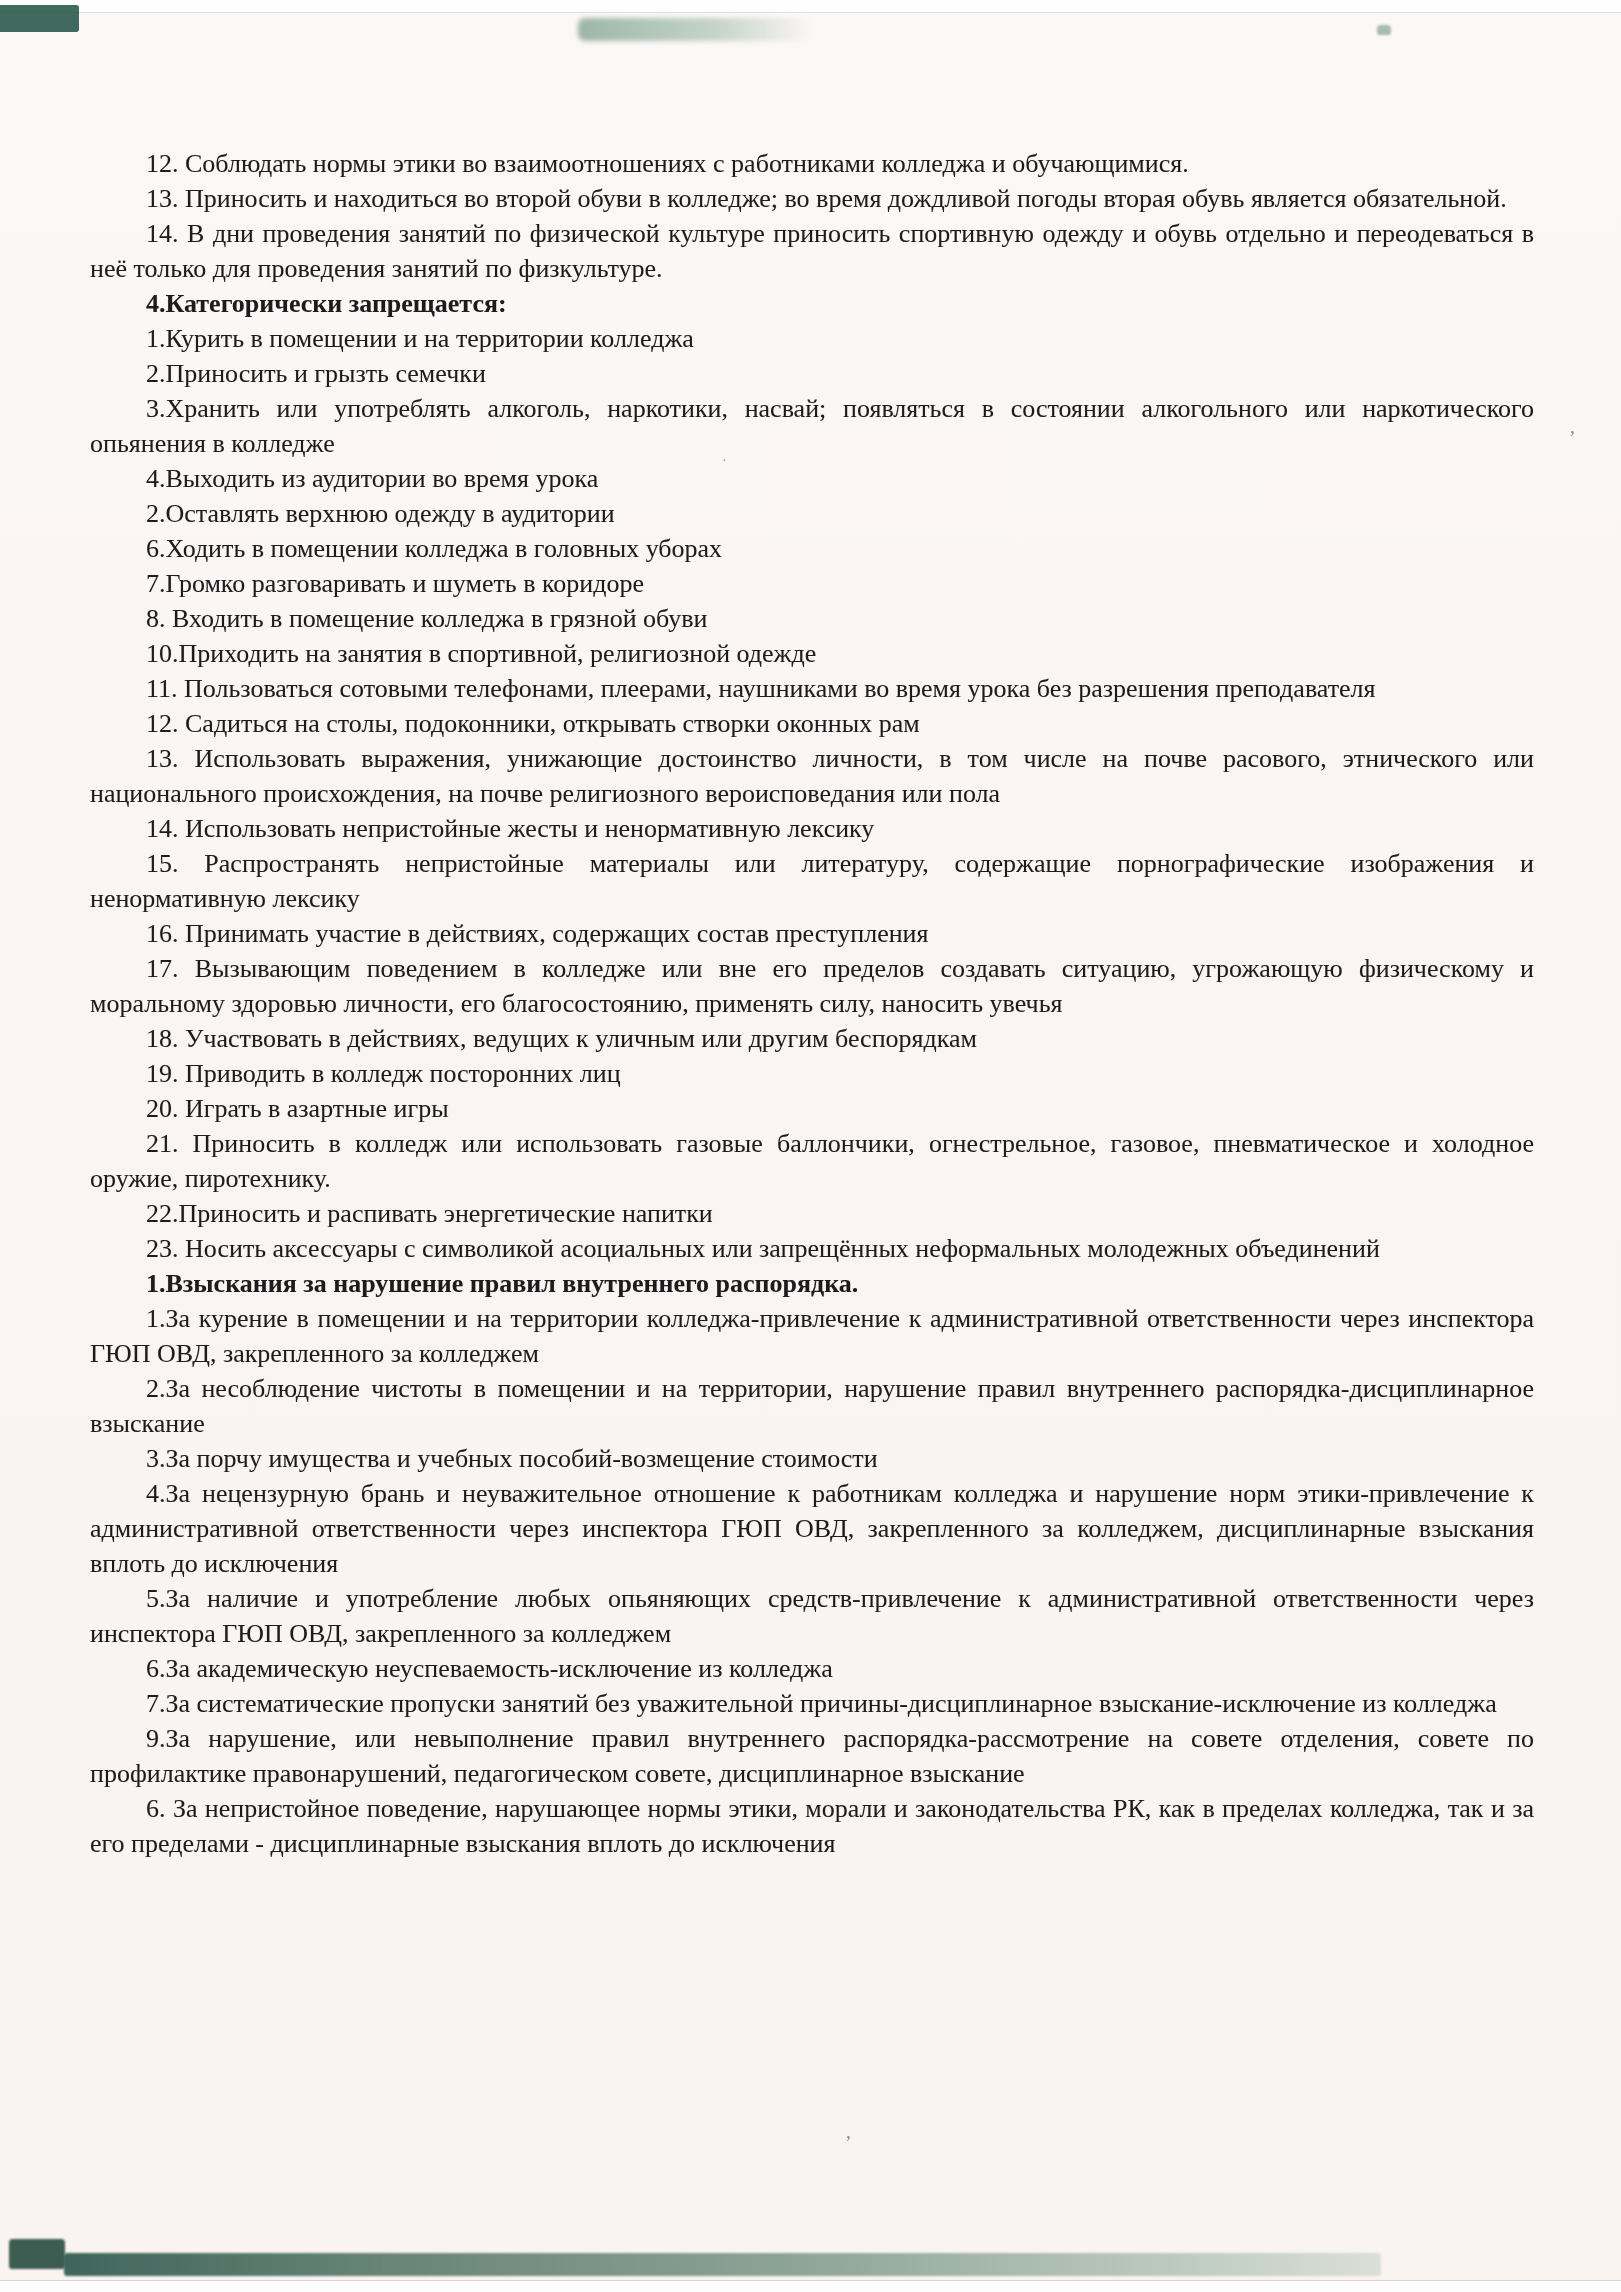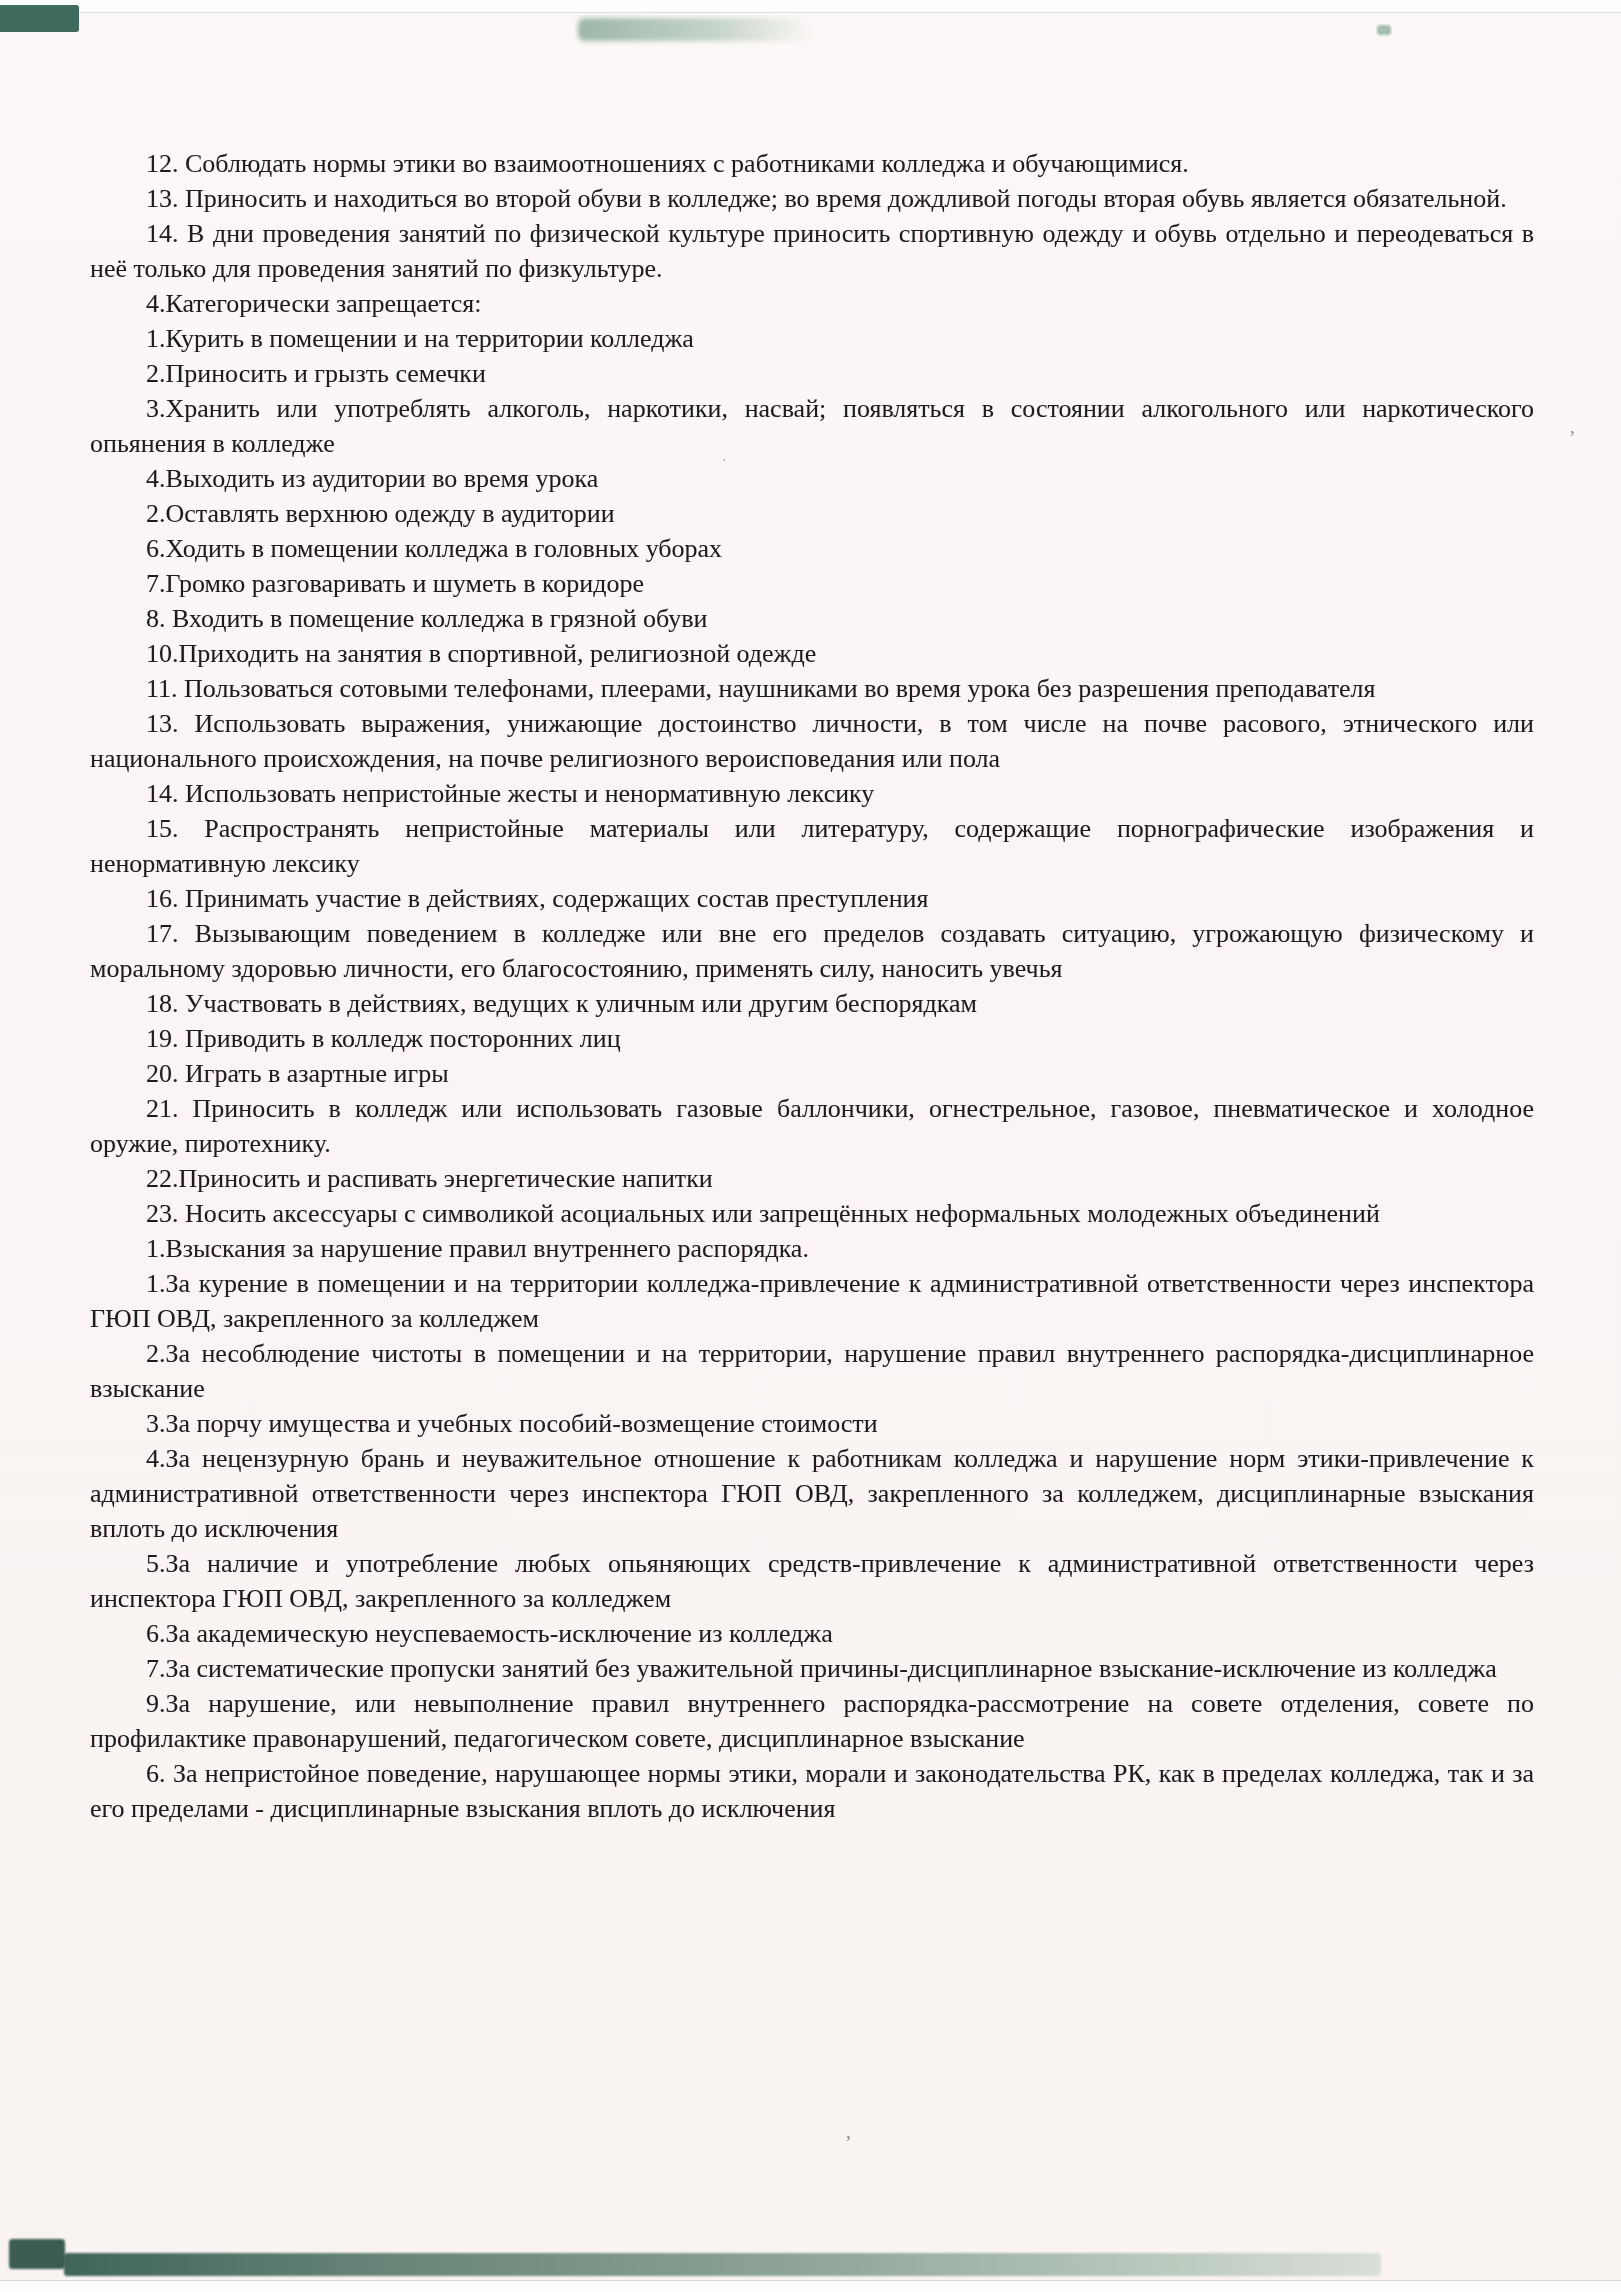--- a/index.html
+++ b/index.html
@@ -66,21 +66,21 @@
     line-height: 35px;
     text-align: justify;
     
     text-shadow: 0.4px 0 rgba(170, 30, 70, .10), -0.4px 0 rgba(0, 110, 110, .10);
   }
   .para {
     margin: 0;
     text-indent: 56px;
   }
   .para.bold {
-    font-weight: normal;
+    font-weight: bold;
     text-align: left;
   }
 </style>
 </head>
 <body>
 
 <div class="page">
 
   <div class="edge-top"></div>
   <div class="edge-bottom"></div>
@@ -103,20 +103,21 @@
       <p class="para">1.Курить в помещении и на территории колледжа</p>
       <p class="para">2.Приносить и грызть семечки</p>
       <p class="para">3.Хранить или употреблять алкоголь, наркотики, насвай; появляться в состоянии алкогольного или наркотического опьянения в колледже</p>
       <p class="para">4.Выходить из аудитории во время урока</p>
       <p class="para">2.Оставлять верхнюю одежду в аудитории</p>
       <p class="para">6.Ходить в помещении колледжа в головных уборах</p>
       <p class="para">7.Громко разговаривать и шуметь в коридоре</p>
       <p class="para">8. Входить в помещение колледжа в грязной обуви</p>
       <p class="para">10.Приходить на занятия в спортивной, религиозной одежде</p>
       <p class="para">11. Пользоваться сотовыми телефонами, плеерами, наушниками во время урока без разрешения преподавателя</p>
+      <p class="para">12. Садиться на столы, подоконники, открывать створки оконных рам</p>
       <p class="para">13. Использовать выражения, унижающие достоинство личности, в том числе на почве расового, этнического или национального происхождения, на почве религиозного вероисповедания или пола</p>
       <p class="para">14. Использовать непристойные жесты и ненормативную лексику</p>
       <p class="para">15. Распространять непристойные материалы или литературу, содержащие порнографические изображения и ненормативную лексику</p>
       <p class="para">16. Принимать участие в действиях, содержащих состав преступления</p>
       <p class="para">17. Вызывающим поведением в колледже или вне его пределов создавать ситуацию, угрожающую физическому и моральному здоровью личности, его благосостоянию, применять силу, наносить увечья</p>
       <p class="para">18. Участвовать в действиях, ведущих к уличным или другим беспорядкам</p>
       <p class="para">19. Приводить в колледж посторонних лиц</p>
       <p class="para">20. Играть в азартные игры</p>
       <p class="para">21. Приносить в колледж или использовать газовые баллончики, огнестрельное, газовое, пневматическое и холодное оружие, пиротехнику.</p>
       <p class="para">22.Приносить и распивать энергетические напитки</p>

